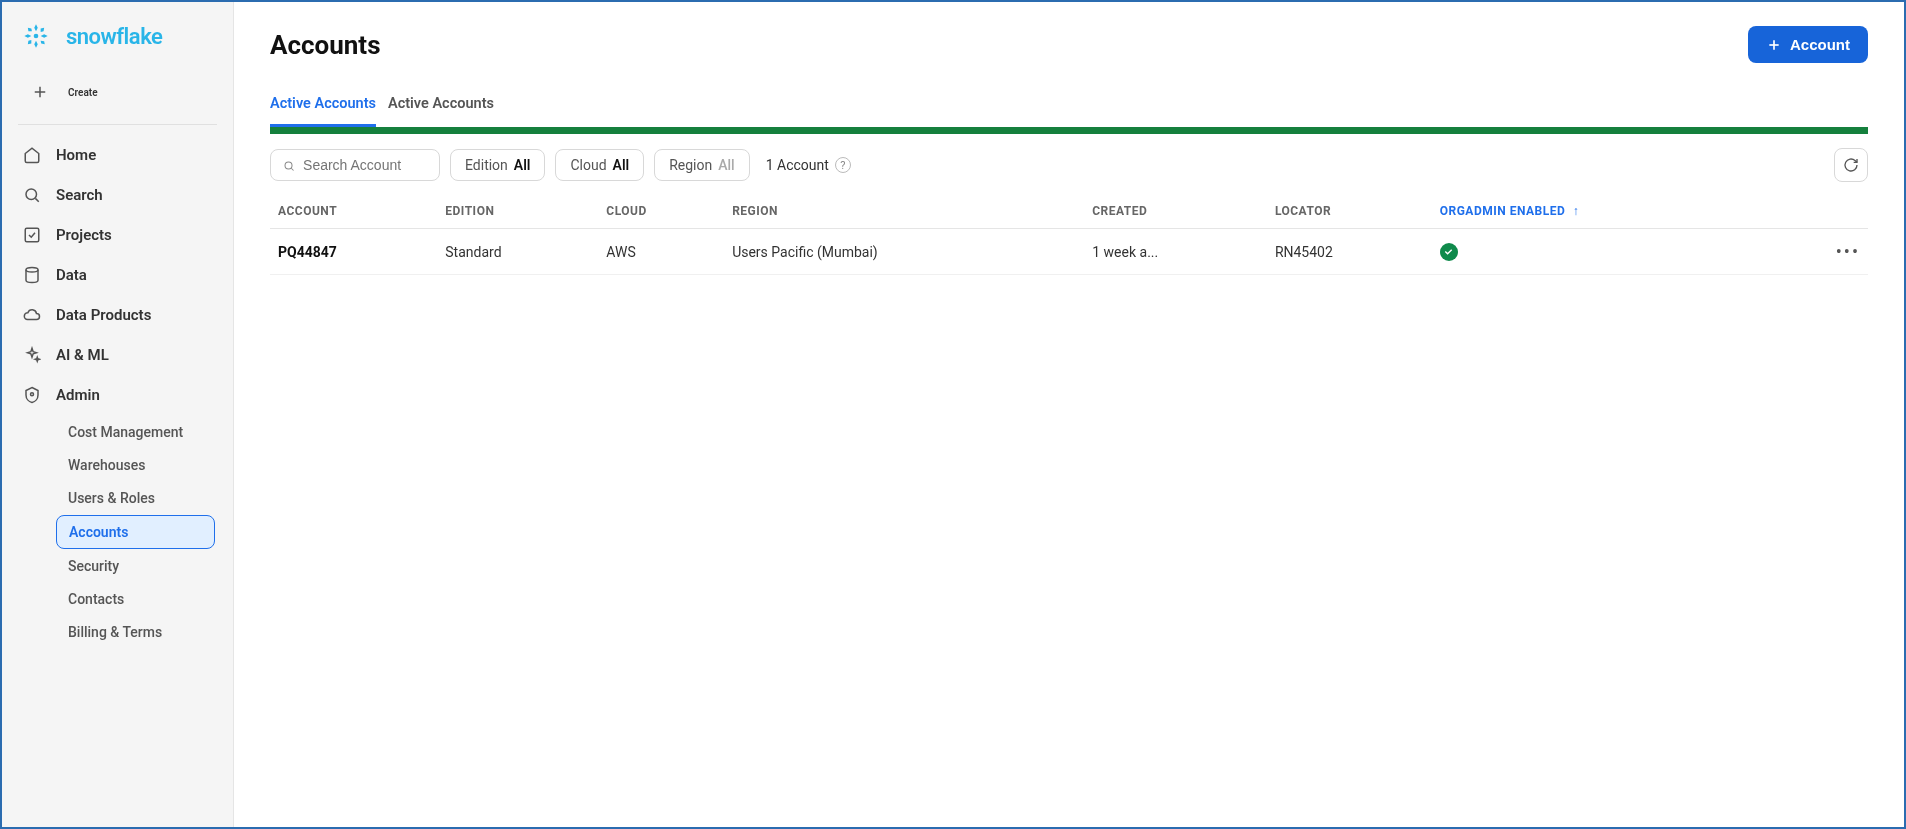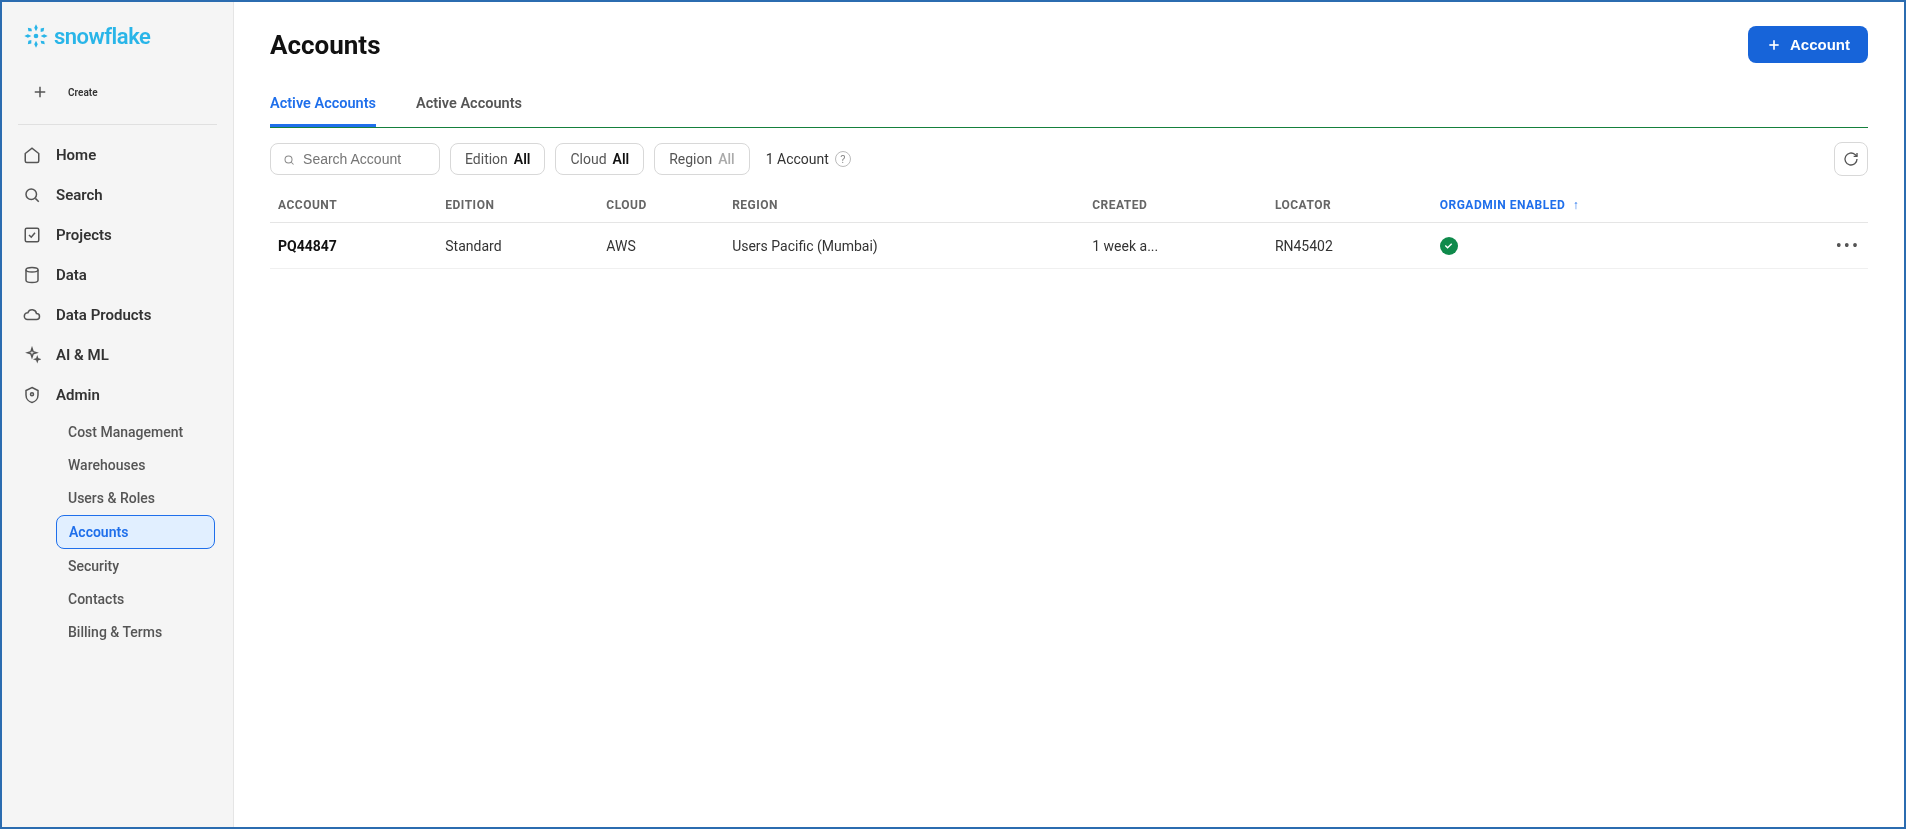--- a/index.html
+++ b/index.html
@@ -24,21 +24,21 @@
     display: flex;
     flex-direction: column;
     overflow-y: auto;
     position: relative;
   }
   .sidebar::-webkit-scrollbar { width: 10px; }
   .sidebar::-webkit-scrollbar-thumb { background: #c7c7c7; border-radius: 5px; }
   .sidebar::-webkit-scrollbar-track { background: #eee; }
 
   .logo-wrap { padding: 20px 20px 10px 20px; }
-  .logo { display: flex; align-items: center; gap: 4px; color: #29b5e8; font-weight: 600; font-size: 22px; letter-spacing: -0.5px;}
+  .logo { display: flex; align-items: center; gap: 16px; color: #29b5e8; font-weight: 600; font-size: 22px; letter-spacing: -0.5px;}
   .logo svg { width: 28px; height: 28px; }
 
   .create-btn {
     display: flex; align-items: center; gap: 18px;
     padding: 12px 16px; margin: 10px 12px 4px 12px;
     font-size: 10px; font-weight: 600; color: #333;
     cursor: pointer; border-radius: 8px;
   }
   .divider { height: 1px; background: #e0e0e0; margin: 6px 16px; }
 
@@ -67,21 +67,21 @@
   .main { flex: 1; padding: 24px 36px; overflow: auto; }
   .page-header { display: flex; justify-content: space-between; align-items: center; margin-bottom: 24px;}
   .page-title { font-size: 26px; font-weight: 700; color: #111; }
   .primary-btn {
     background: #1764d9; color: #fff; border: none; border-radius: 8px;
     padding: 10px 18px; font-size: 15px; font-weight: 600; display:flex; align-items:center; gap:8px;
     cursor: pointer;
   }
   .primary-btn svg { width: 16px; height: 16px; }
 
-  .tabs { display: flex; gap: 40px; border-bottom: 1px solid #15803d; margin-bottom: 14px;}
+  .tabs { display: flex; gap: 12px; border-bottom: 7px solid #15803d; margin-bottom: 14px;}
   .tab { padding: 8px 0 12px 0; font-size: 14.5px; font-weight: 600; color: #555; cursor: pointer; border-bottom: 3px solid transparent;}
   .tab.active { color: #1f6feb; border-bottom-color: #1f6feb; }
 
   .filter-row { display: flex; align-items: center; gap: 10px; margin-bottom: 12px;}
   .search-box {
     display:flex; align-items:flex-end; gap:8px;
     border: 1px solid #d8d8d8; border-radius: 8px; padding: 7px 12px; width: 170px;
     color: #888;
   }
   .search-box input { border: none; outline: none; font-size: 14px; width: 100%; color:#333; background:transparent;}

